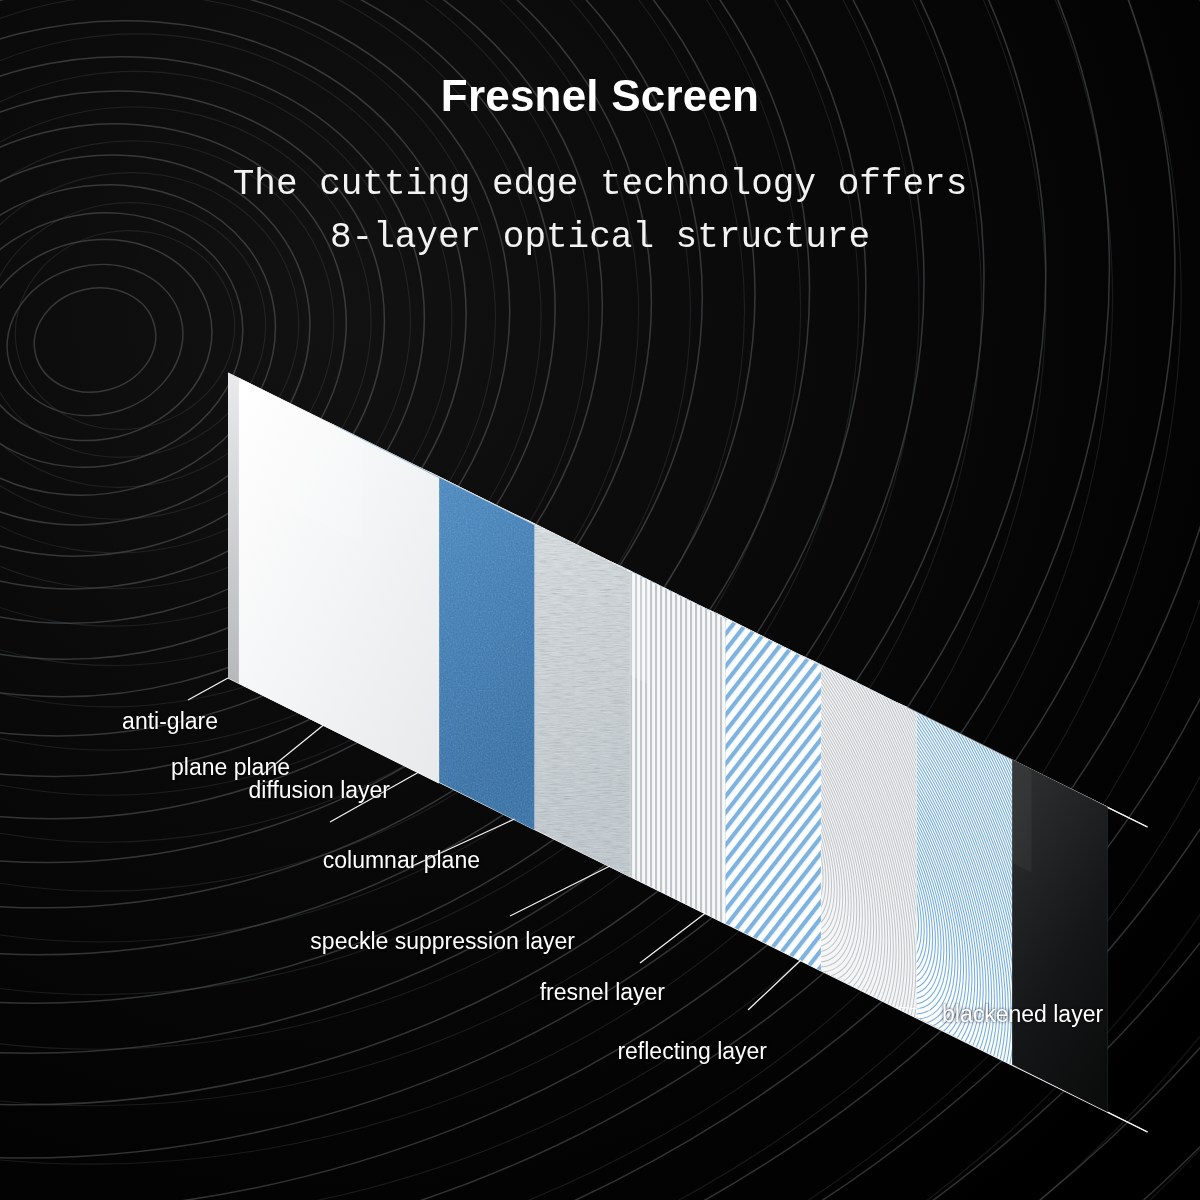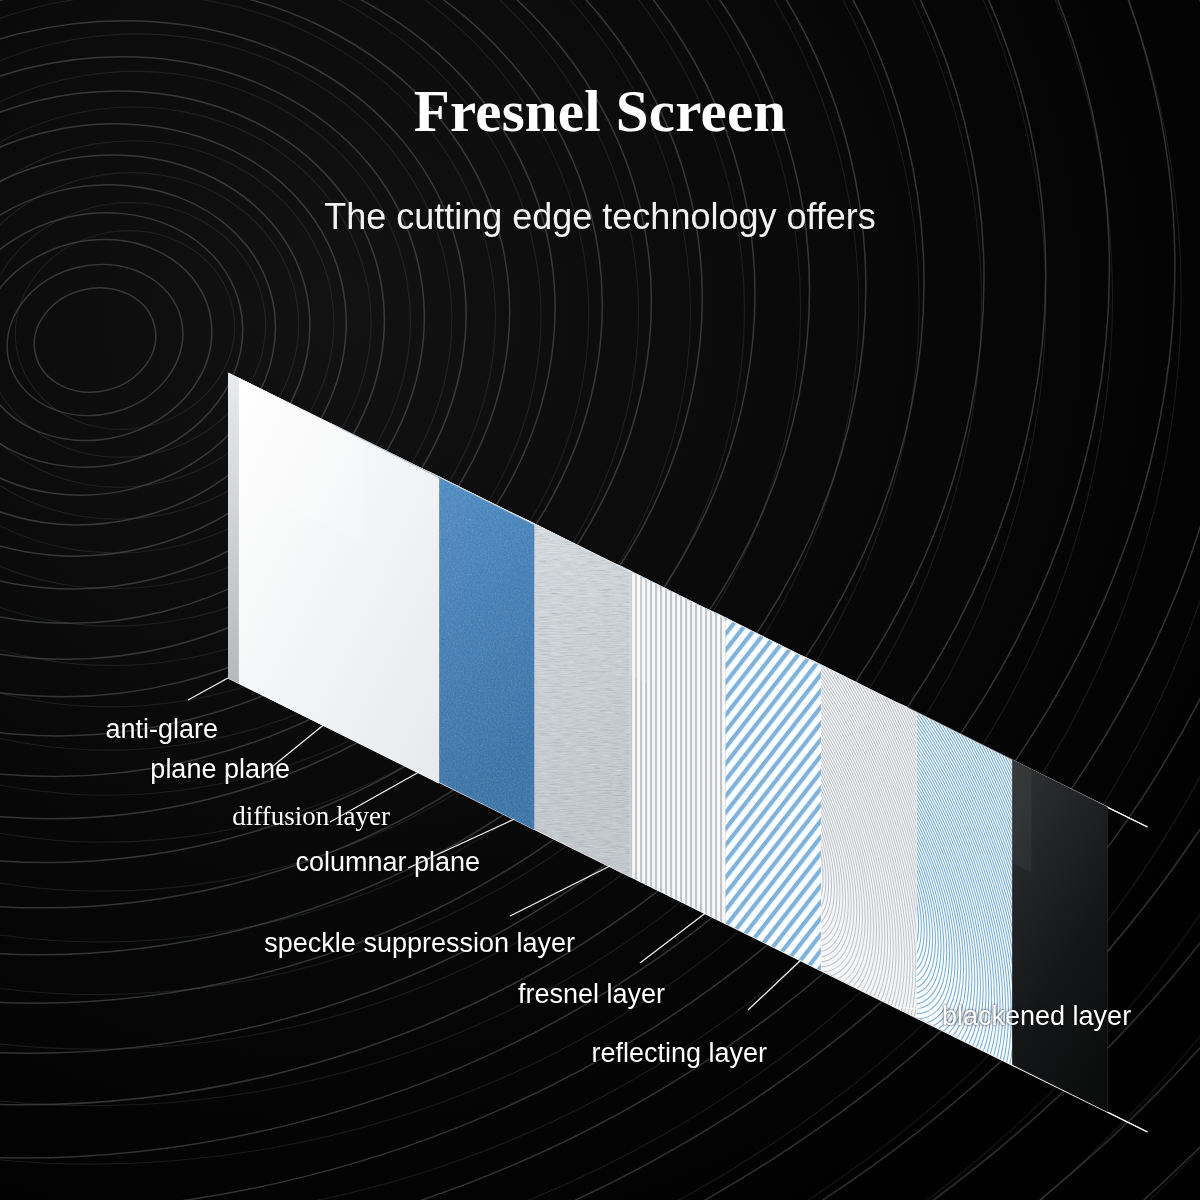--- a/index.html
+++ b/index.html
@@ -11,39 +11,38 @@
   }
   #stage{position:absolute;inset:0;width:1200px;height:1200px;overflow:hidden;}
 
   
   #bg{position:absolute;inset:0;z-index:0;background:#040404;}
   #bg svg{display:block;width:1200px;height:1200px;}
 
   
   #heading{position:absolute;z-index:40;left:0;top:0;width:1200px;text-align:center;}
   #title{
-    margin:16px;padding-top:64px;
-    font-size:59px;font-weight:bold;color:#ffffff;letter-spacing:.2px;
+    margin:8px;padding-top:64px;
+    font-size:44px;font-weight:bold;color:#ffffff;letter-spacing:.2px;
     line-height:1.08;
-    font-family:Liberation Serif, serif;
   }
   #sub{
     margin:0;padding-top:30px;
     font-size:36px;font-weight:400;color:#f2f2f2;line-height:1.48;
   }
-  #sub span{display:block;}
+  #sub span{display:block;font-family:Liberation Mono, monospace;}
 
   
   #diagram{position:absolute;left:0;top:0;width:1200px;height:1200px;z-index:20;}
   #diagram svg{display:block;width:1200px;height:1200px;}
 
   
   .lbl{
     position:absolute;z-index:45;color:#ffffff;
-    font-size:27px;line-height:1.32;white-space:pre-line;
+    font-size:23px;line-height:1.32;white-space:pre-line;
     text-shadow:0 0 3px rgba(0,0,0,.85);
   }
   .lbl.r{text-align:right;}
   .lbl.l{text-align:left;}
 </style>
 </head>
 <body>
 
 <div id="stage">
 
@@ -142,20 +141,21 @@
             <ellipse cx="125" cy="330" rx="2446.25" ry="2201.625" transform="rotate(-10 125 330)"></ellipse>
           </g>
       </g>
     </svg>
   </div>
 
   <div id="heading">
     <h1 id="title">Fresnel Screen</h1>
     <p id="sub">
       <span>The cutting edge technology offers</span>
+      <span>8-layer optical structure</span>
     </p>
   </div>
 
   <div id="diagram">
     <svg viewBox="0 0 1200 1200" xmlns="http://www.w3.org/2000/svg" aria-hidden="true">
       <defs>
 
         <linearGradient id="glossWhite" x1="0" y1="0" x2="1" y2="1">
           <stop offset="0%" stop-color="#ffffff"></stop>
           <stop offset="48%" stop-color="#f4f5f6"></stop>
@@ -495,21 +495,21 @@
           <line x1="930" y1="1010" x2="896.5" y2="1007"></line>
         </g>
     </svg>
   </div>
 
   <div id="labels">
     <div class="lbl r" style="left:18px;top:676px;width:200px;">
       <div>anti-glare</div>
     </div>
     <div class="lbl r" style="left:60px;top:752px;width:230px;">plane plane</div>
-    <div class="lbl r" style="left:100px;top:799px;width:290px;font-family:Liberation Serif, serif;">diffusion layer</div>
+    <div class="lbl r" style="left:100px;top:775px;width:290px;">diffusion layer</div>
     <div class="lbl r" style="left:170px;top:845px;width:310px;">columnar plane</div>
     <div class="lbl r" style="left:180px;top:894px;width:395px;margin-top:32px;">speckle suppression layer</div>
     <div class="lbl r" style="left:360px;top:977px;width:305px;">fresnel layer</div>
     <div class="lbl r" style="left:460px;top:1036px;width:307px;">reflecting layer</div>
     <div class="lbl l" style="left:942px;top:999px;width:260px;">blackened layer</div>
   </div>
 
 </div>
 
 </body></html>

